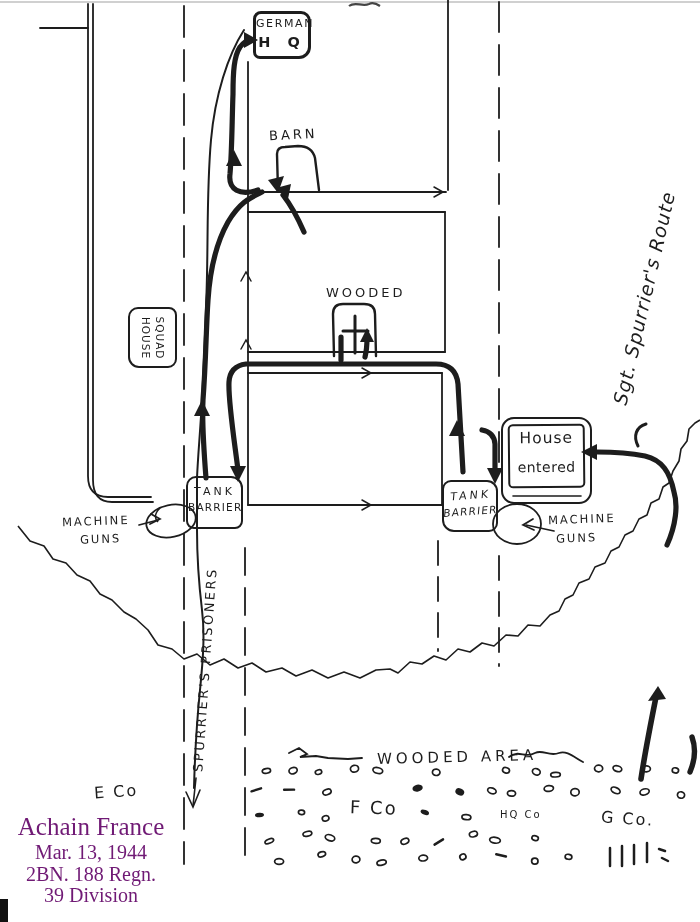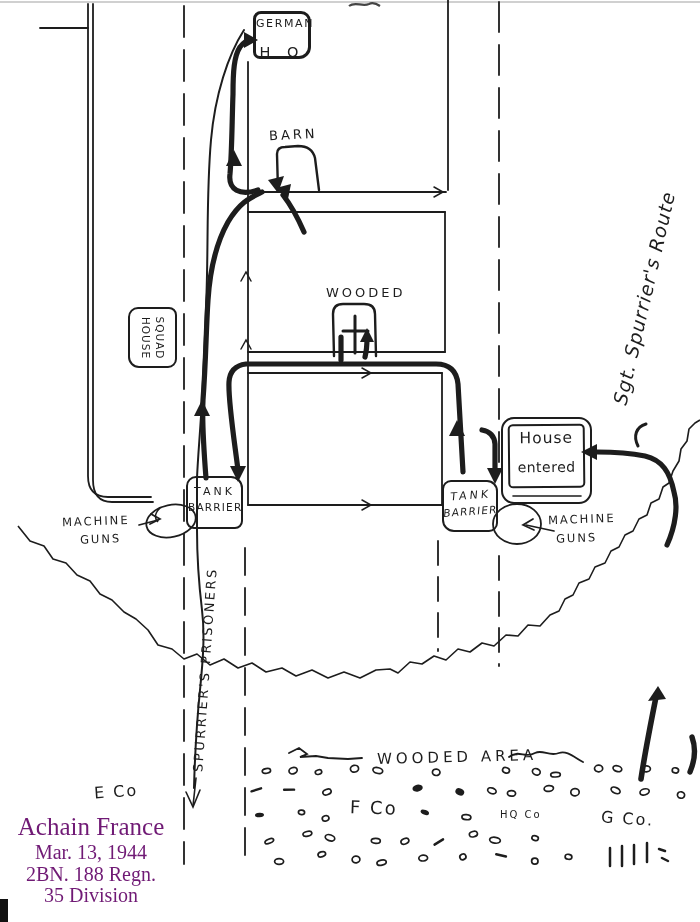--- a/index.html
+++ b/index.html
@@ -12,21 +12,21 @@
   #map-svg { position:absolute; left:0; top:0; color:var(--ink); }
   .lbl { position:absolute; white-space:nowrap; color:var(--ink); }
   .box {
     position:absolute; border:2.5px solid var(--ink);
     border-radius:9px; background:transparent; box-sizing:border-box;
   }
   .box .bline { text-align:center; white-space:nowrap; }
   
   .german-hq { left:253px; top:11px; width:58px; height:48px; border-width:3px; border-radius:8px 10px 12px 7px; }
   .german-hq .l1 { font-size:11px; letter-spacing:1.6px; margin-top:3px; overflow:visible; }
-  .german-hq .l2 { font-size:14.5px; letter-spacing:6px; margin-top:14px; }
+  .german-hq .l2 { font-size:14.5px; letter-spacing:6px; margin-top:4px;font-weight:bold; }
   
   .squad-house { left:128px; top:307px; width:49px; height:61px; border-radius:10px 8px 9px 11px; }
   .vtext { position:absolute; left:50%; top:50%; transform:translate(-50%,-50%) rotate(90deg);
            font-size:10.5px; letter-spacing:1px; line-height:1.35; text-align:center; }
   
   .tb-left  { left:186px; top:476px; width:57px; height:53px; border-radius:10px 12px 8px 8px; padding-top:7px; }
   .tb-right { left:442px; top:480px; width:56px; height:52px; border-radius:9px 11px 9px 12px; padding-top:7px; }
   .tb-l1 { font-size:11px; letter-spacing:3px; }
   .tb-l2 { font-size:10.5px; letter-spacing:1.2px; margin-top:3px; }
   .tb-right .tb-inner { transform:rotate(-4deg) skewX(-9deg); }
@@ -289,14 +289,14 @@
 
 <div class="lbl co" style="left:94px; top:782px; transform:rotate(-4deg);">E Co</div>
 <div class="lbl co" style="left:350px; top:797px; font-size:18px; transform:rotate(2deg);">F Co</div>
 <div class="lbl co" style="left:500px; top:809px; font-size:10px;">HQ Co</div>
 <div class="lbl co" style="left:601px; top:809px; transform:rotate(4deg);">G Co.</div>
 
 <div class="caption">
   <div class="c1">Achain France</div>
   <div class="c2">Mar. 13, 1944</div>
   <div class="c3">2BN. 188 Regn.</div>
-  <div class="c4">35 Division</div>
+  <div class="c4">39 Division</div>
 </div>
 
 </body></html>

